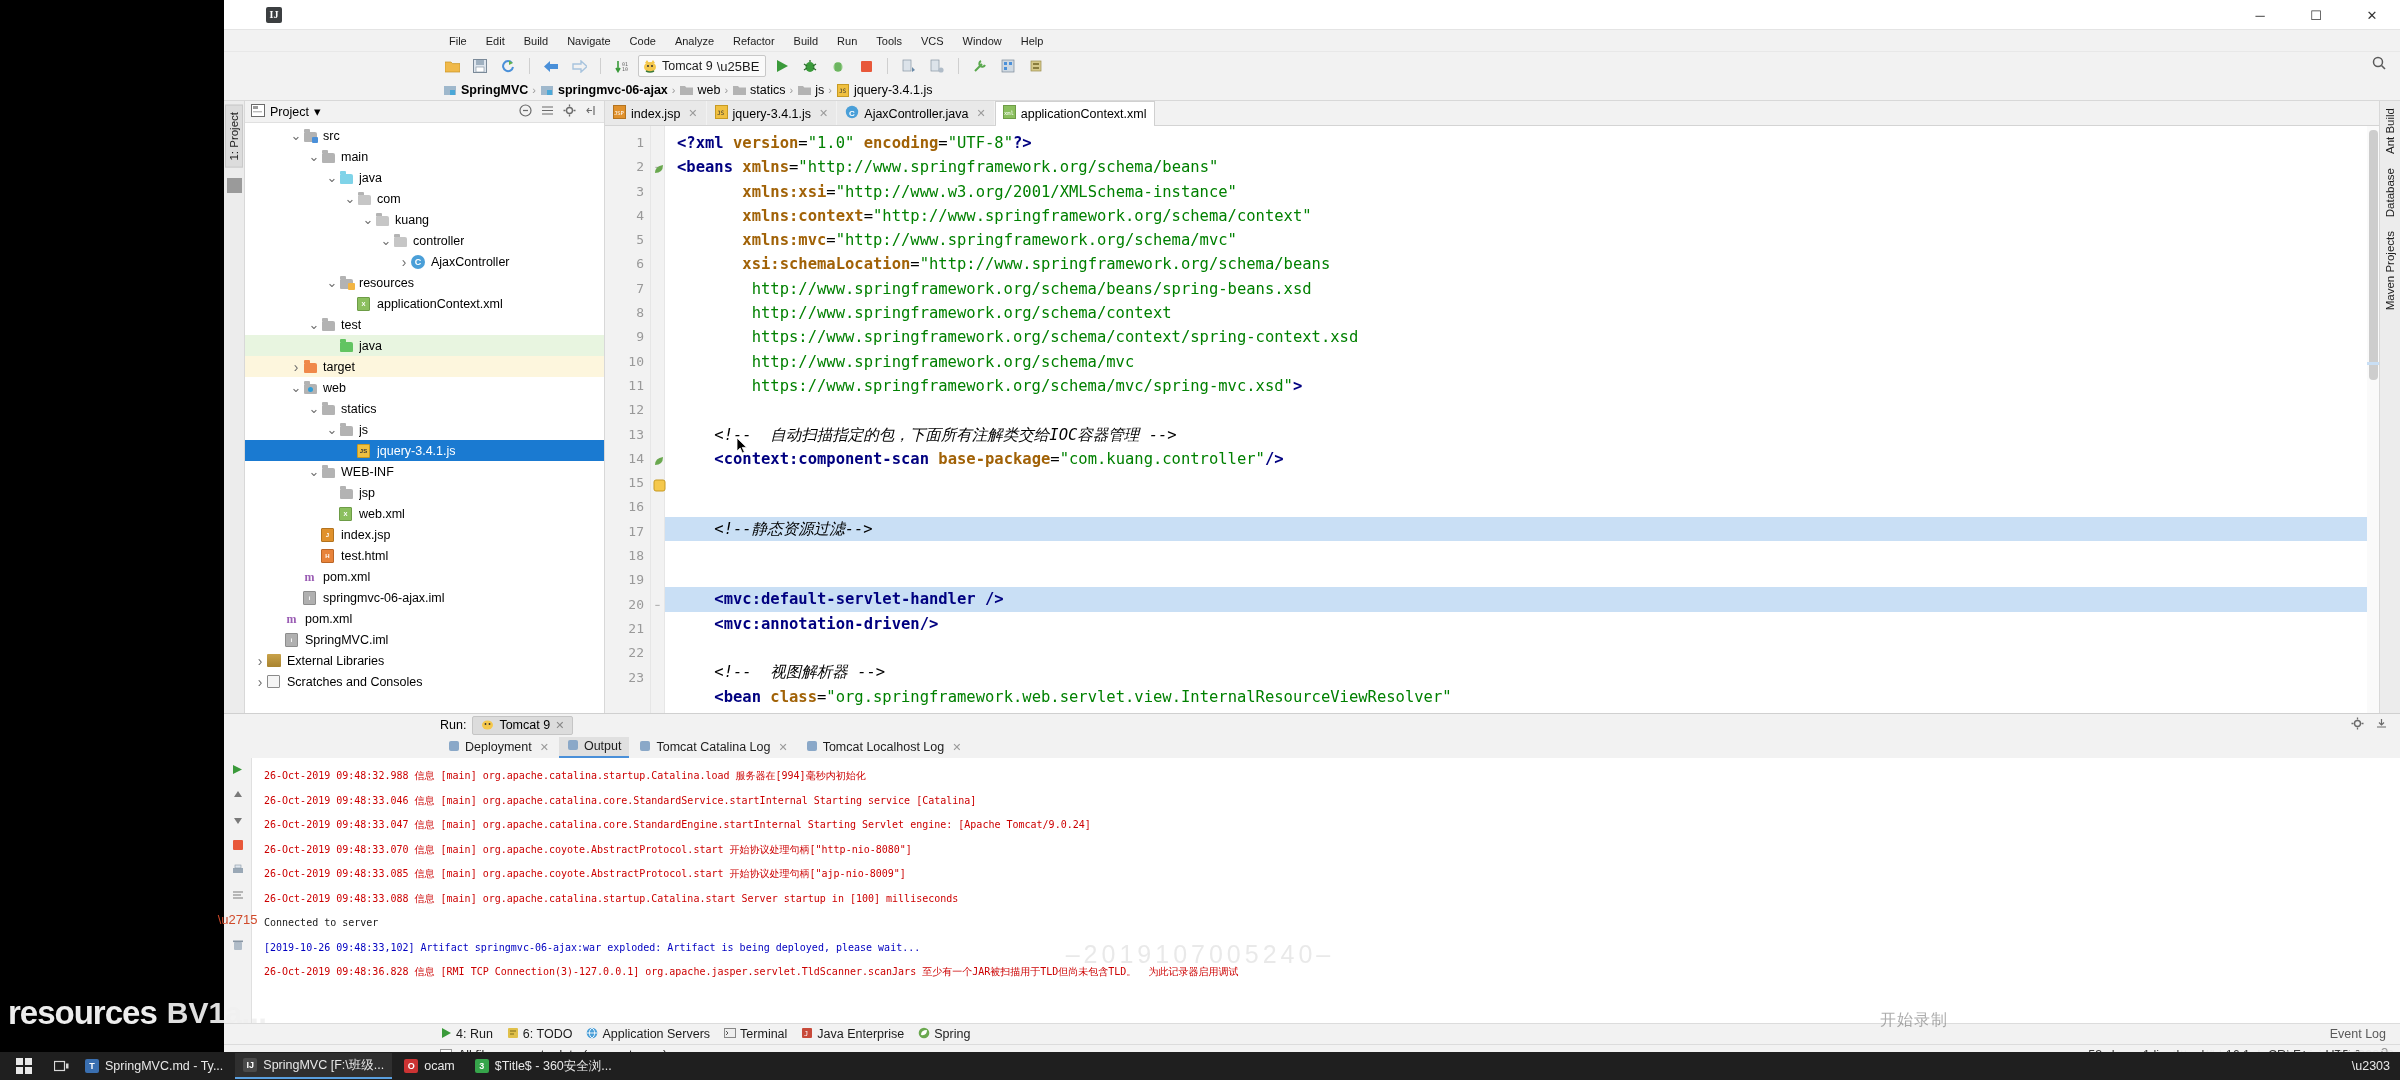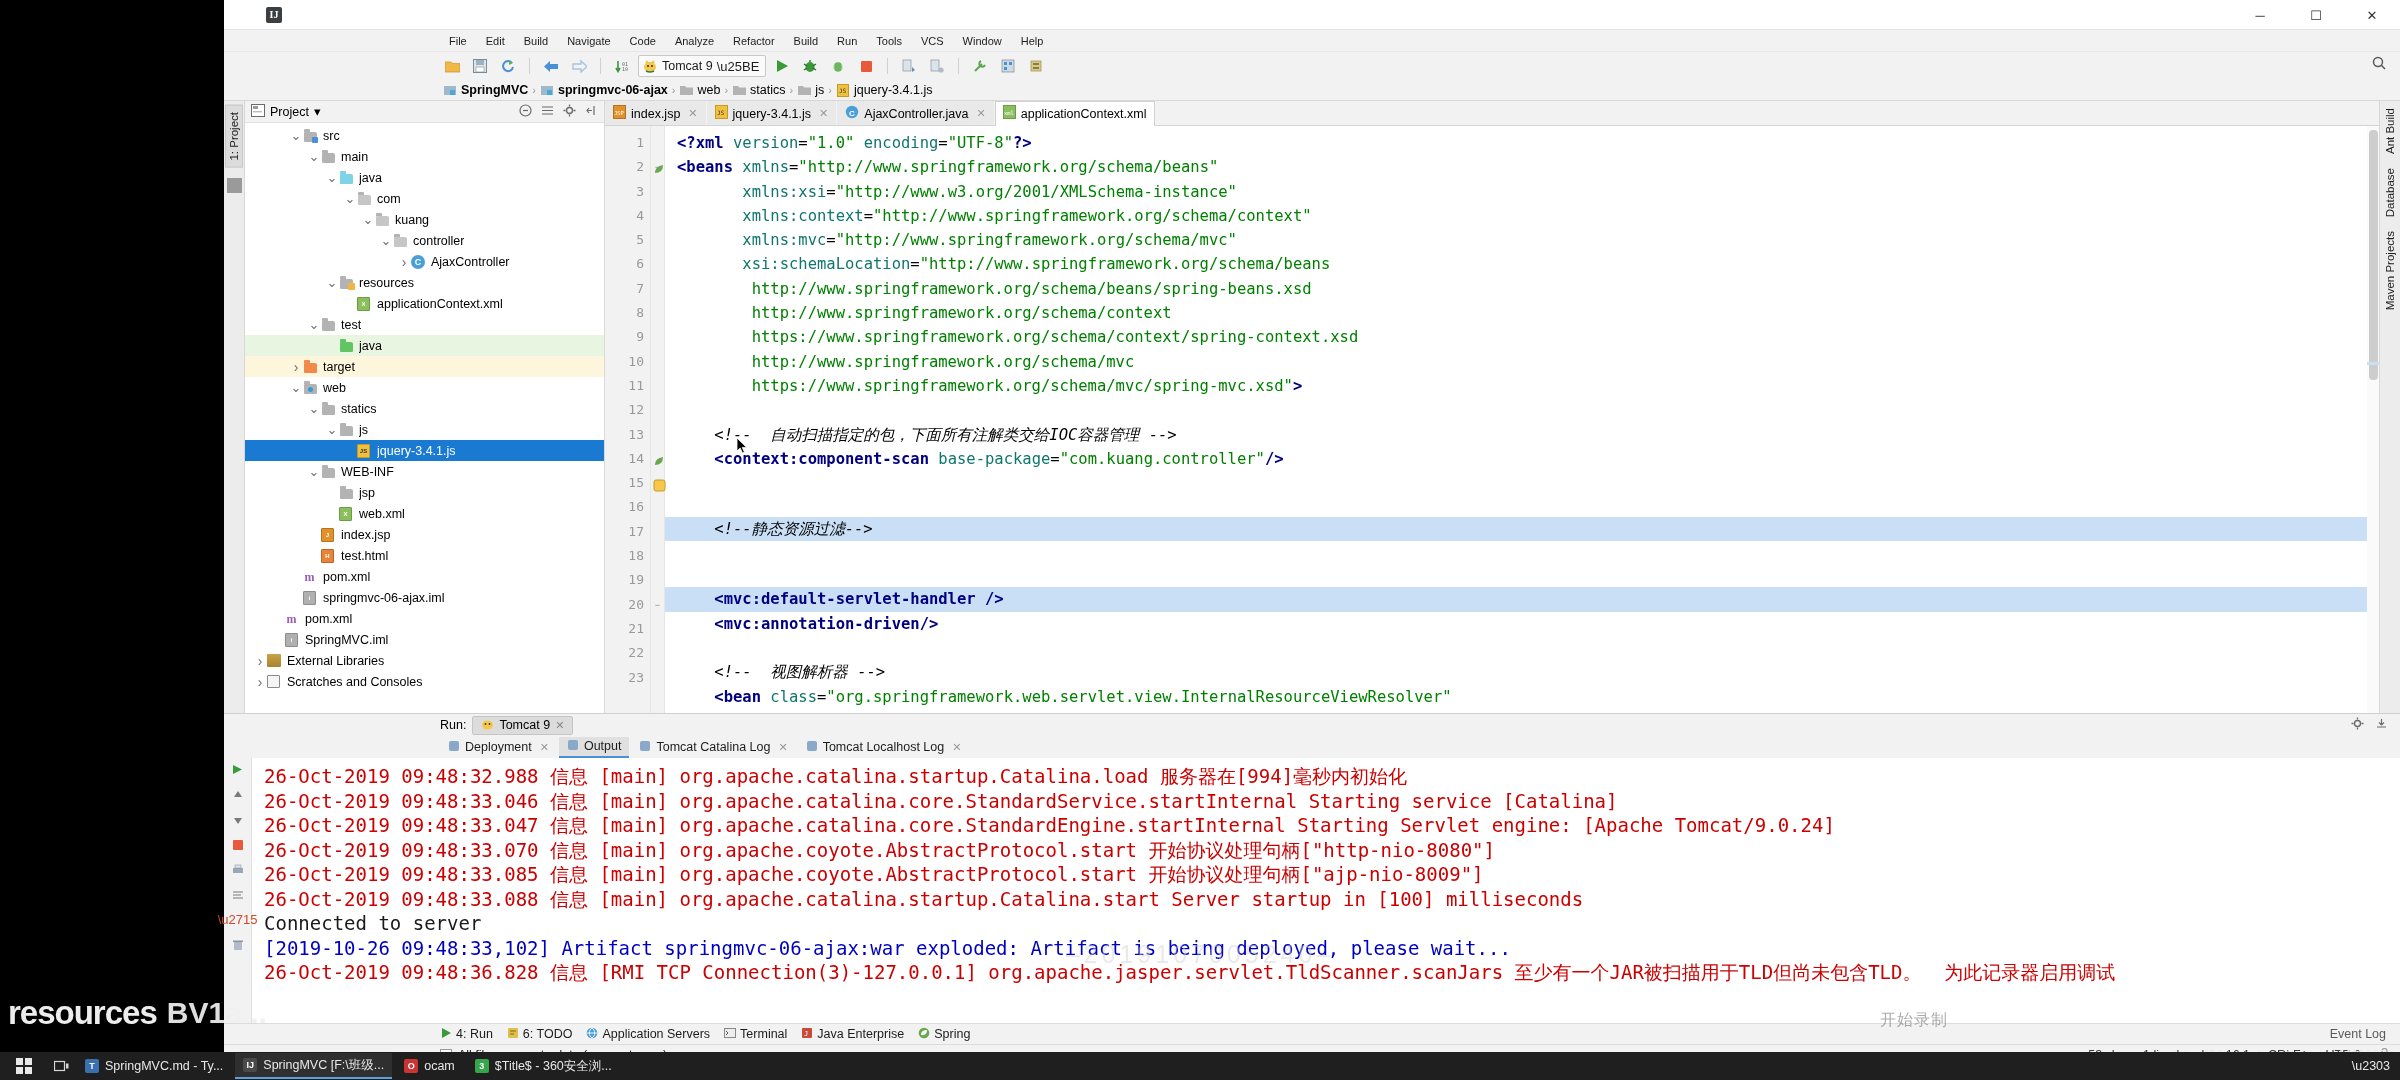--- a/index.html
+++ b/index.html
@@ -151,21 +151,21 @@
   .gutterline { height:24.3px; line-height:24.3px; padding-right:6px; position:relative; }
   .foldcol { width:14px; background:#f2f2f2; border-right:1px solid #e6e6e6;
              padding-top:5px; flex:0 0 14px; }
   .foldline { height:24.3px; line-height:24.3px; text-align:center; font-size:9px; color:#888; }
   .codearea { flex:1; padding-top:5px; font-family:"DejaVu Sans Mono", monospace;
               font-size:15.5px; line-height:24.3px; white-space:pre; overflow:hidden;
               position:relative; }
   .cl { height:24.3px; padding-left:12px; }
   .cl.hl { background:#c9dff5;margin-top:46px; }
   .tag { color:#000080; font-weight:bold; }
-  .attr { color:#0f766e; }
+  .attr { color:#a16207;font-weight:bold; }
   .str { color:#008000; }
   .cmt { color:#000000; font-style:italic; }
   .pi  { color:#000080; font-weight:bold; }
   .bk  { color:#000; }
   .editor-status { height:18px; background:#f2f2f2; border-top:1px solid #e0e0e0;
                    display:flex; align-items:center; padding-left:60px;
                    font-size:12px; color:#555; }
   .scrollbar-v { position:absolute; right:0; top:0; width:12px; bottom:0; background:#fafafa; }
   .sb-thumb { position:absolute; right:1px; top:4px; width:9px; height:250px;
               background:#cdcdcd; border-radius:4px; }
@@ -189,21 +189,21 @@
               font-size:12.5px; }
   .rt2 { display:flex; align-items:center; gap:5px; padding:2px 8px; color:#1c1c1c; }
   .rt2.active { background:#e0e0e0; border-bottom:2px solid #4a90d9; }
   .console-wrap { flex:1; display:flex; background:#fff; min-height:0; }
   .console-rail { width:28px; background:#f2f2f2; border-right:1px solid #e0e0e0;
                   display:flex; flex-direction:column; align-items:center;
                   padding-top:4px; gap:10px; }
   .crico { width:15px; height:15px; font-size:12px; display:flex; align-items:center;
            justify-content:center; color:#6a6a6a; }
   .console {
-    flex:1; font-family:"DejaVu Sans Mono", monospace; font-size:19px;
+    flex:1; font-family:"DejaVu Sans Mono", monospace; font-size:10px;
     line-height:24.5px; padding:6px 0 0 12px; color:#1a1a1a; white-space:pre;
     overflow:hidden; position:relative;
   }
   .cline { height:24.5px; }
   .c-red { color:#cc0000; }
   .c-blue { color:#0000c0; }
 
   
   .footerbar { height:21px; background:#f2f2f2; display:flex; align-items:center;
                padding-left:216px; gap:14px; font-size:12.5px;

